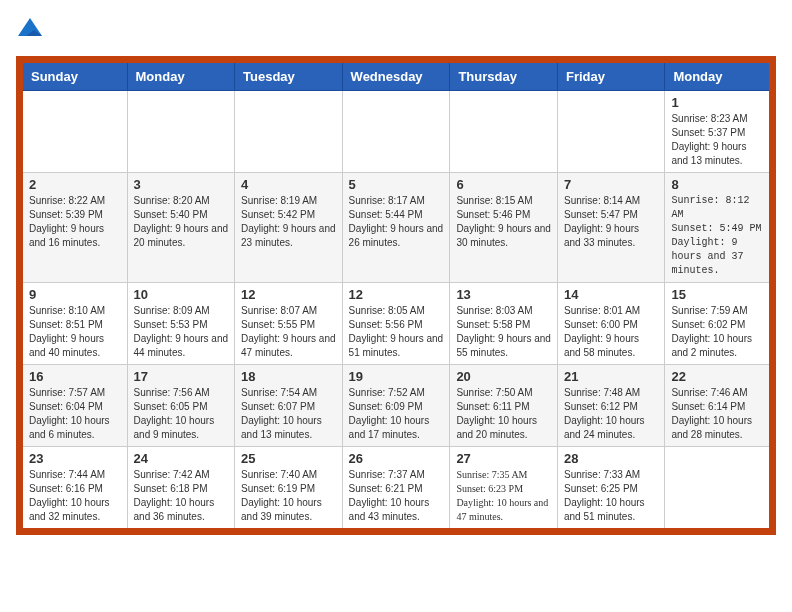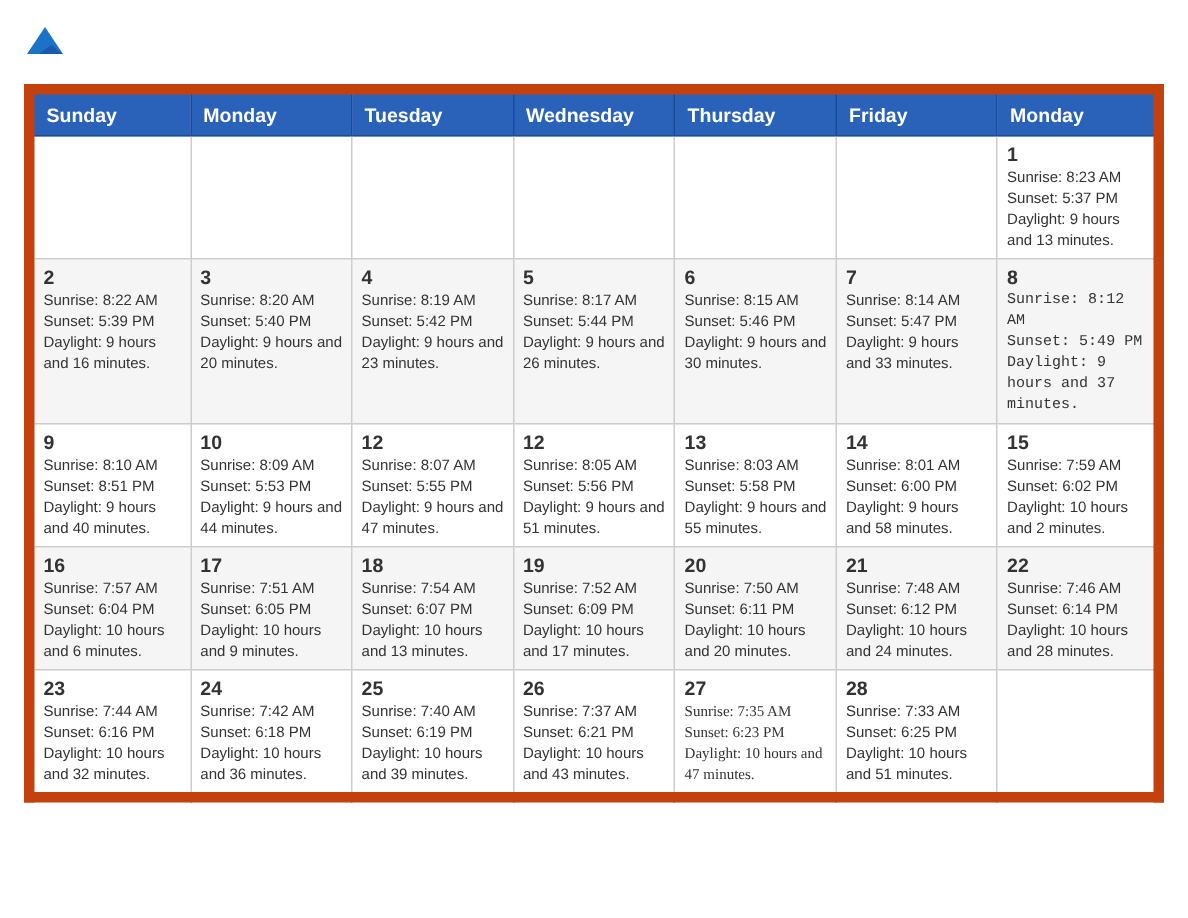--- a/index.html
+++ b/index.html
@@ -228,21 +228,21 @@
       </tr>
       <tr>
         <td>
           <span class="day-num">16</span>
           <div class="day-info" style="white-space: pre-line;">Sunrise: 7:57 AM
 Sunset: 6:04 PM
 Daylight: 10 hours and 6 minutes.</div>
         </td>
         <td>
           <span class="day-num">17</span>
-          <div class="day-info" style="white-space: pre-line;">Sunrise: 7:51 AM
+          <div class="day-info" style="white-space: pre-line;">Sunrise: 7:56 AM
 Sunset: 6:05 PM
 Daylight: 10 hours and 9 minutes.</div>
         </td>
         <td>
           <span class="day-num">18</span>
           <div class="day-info" style="white-space: pre-line;">Sunrise: 7:54 AM
 Sunset: 6:07 PM
 Daylight: 10 hours and 13 minutes.</div>
         </td>
         <td>

